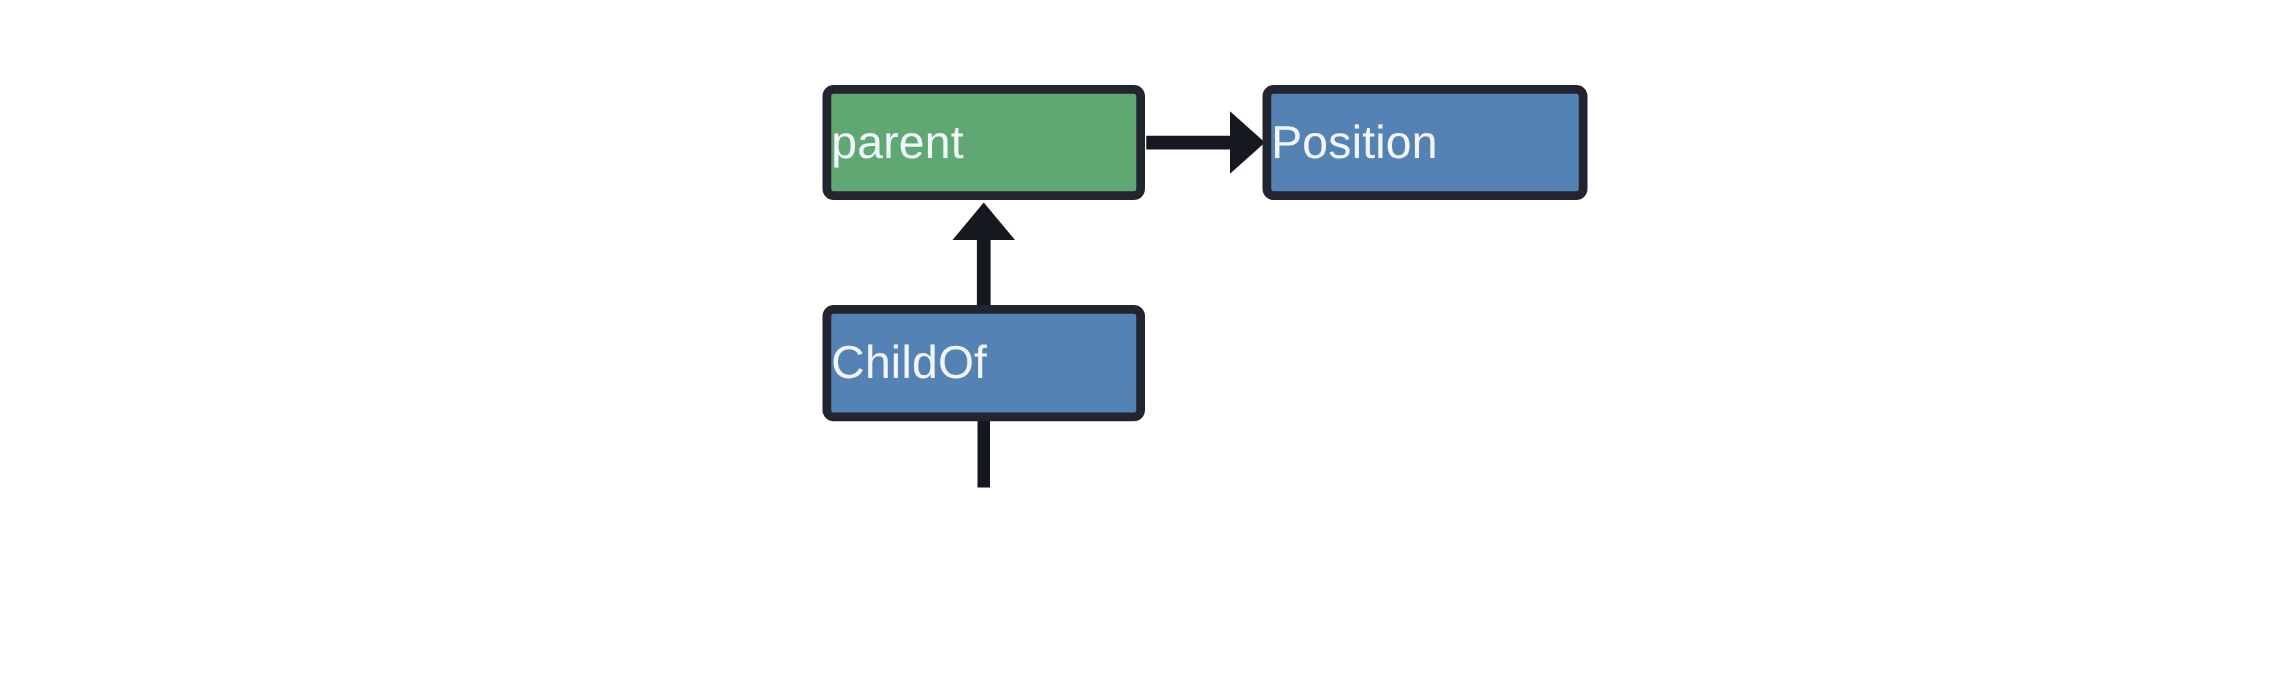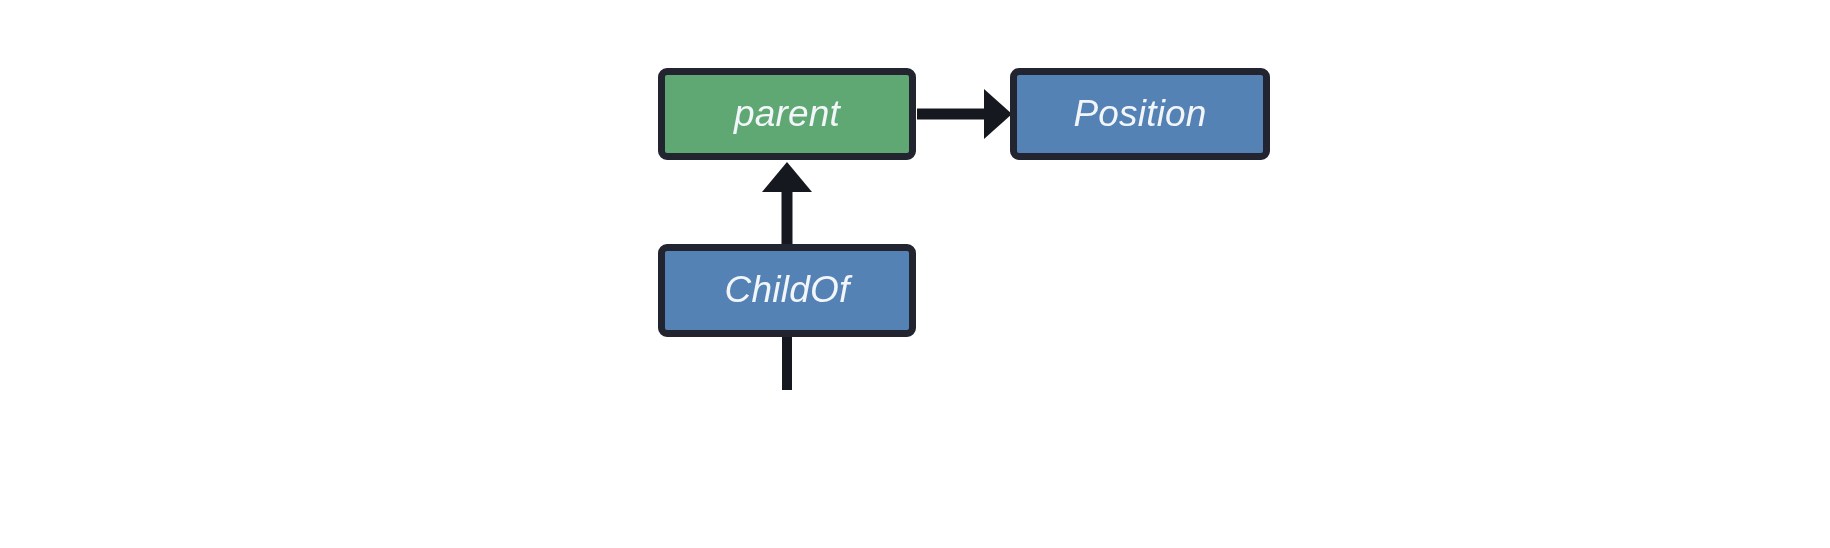--- a/index.html
+++ b/index.html
@@ -27,28 +27,26 @@
     height: 548px;
     overflow: visible;
   }
   .node {
     position: absolute;
     box-sizing: border-box;
     border: 7px solid #22252F;
     border-radius: 9px;
     display: flex;
     align-items: center;
-    justify-content: center;
     color: #F2F6FA;
     font-size: 37px;
     line-height: 1;
     letter-spacing: 0.2px;
     font-weight: 400;
     user-select: none;
-    font-style: italic;
   }
   .node-label {
     display: block;
     transform: translateY(-1px);
   }
   .node.entity  { background: #5FA873; }
   .node.comp    { background: #5582B4; }
 </style>
 </head>
 <body>

